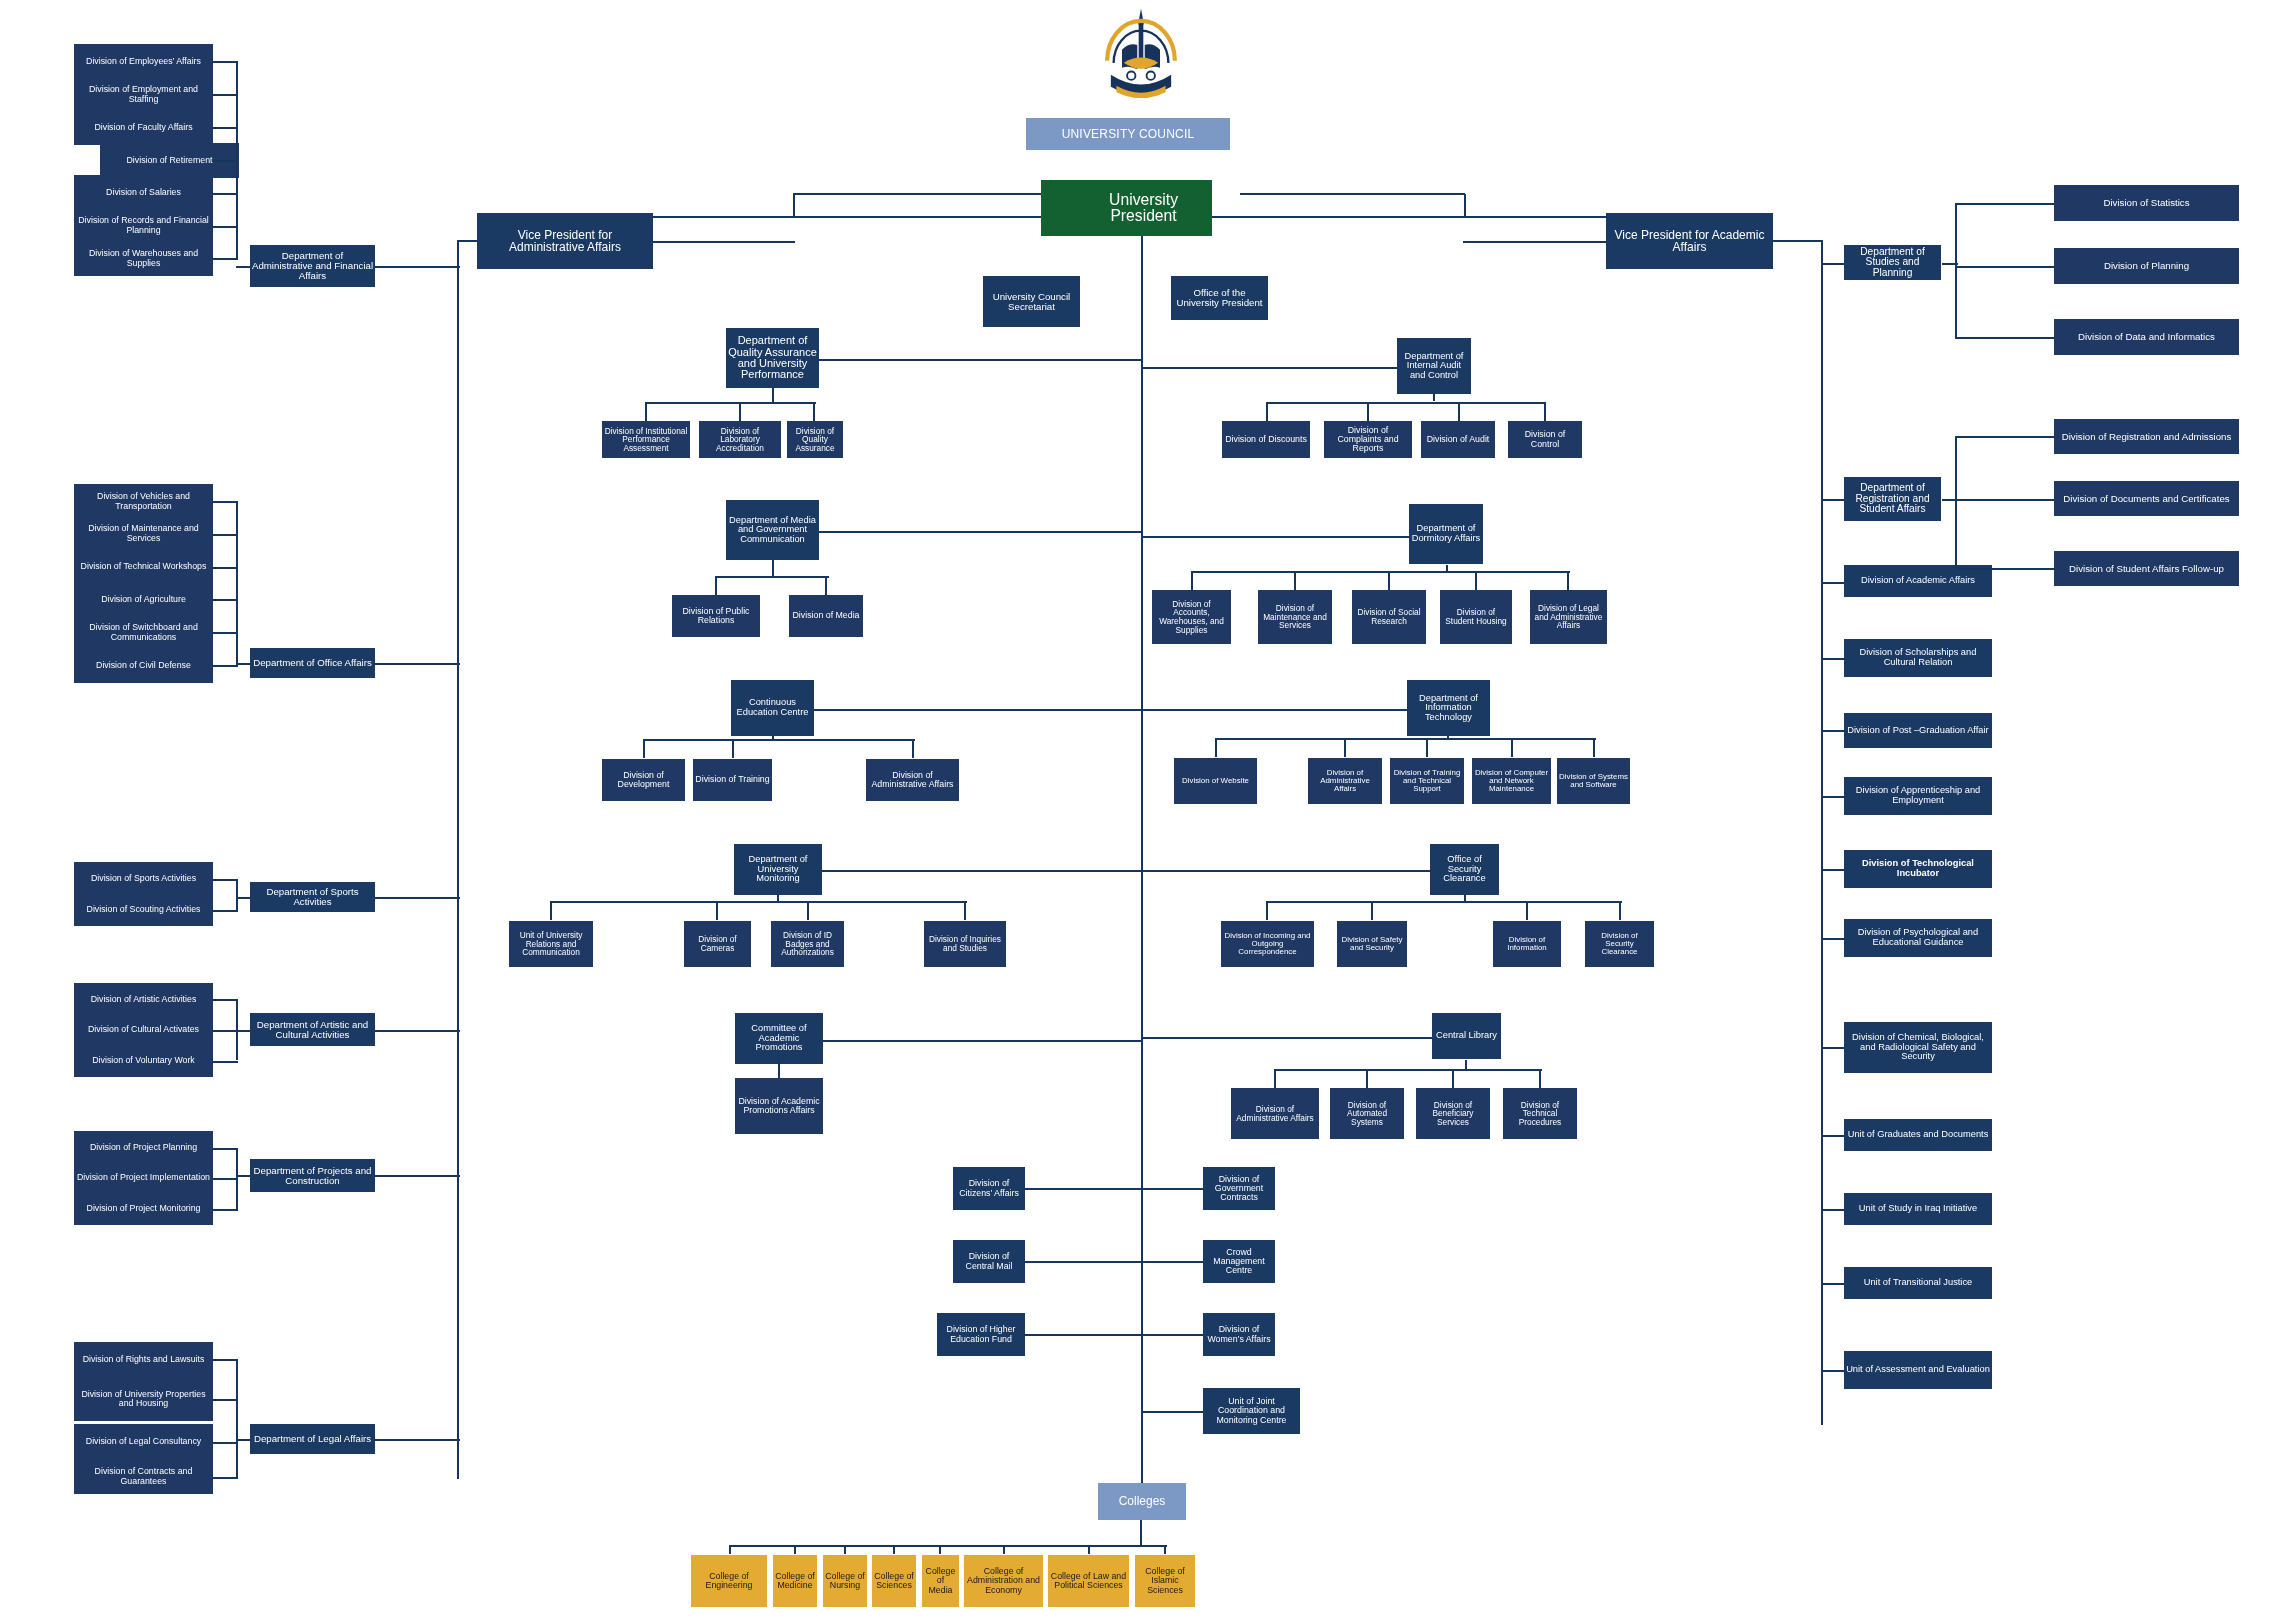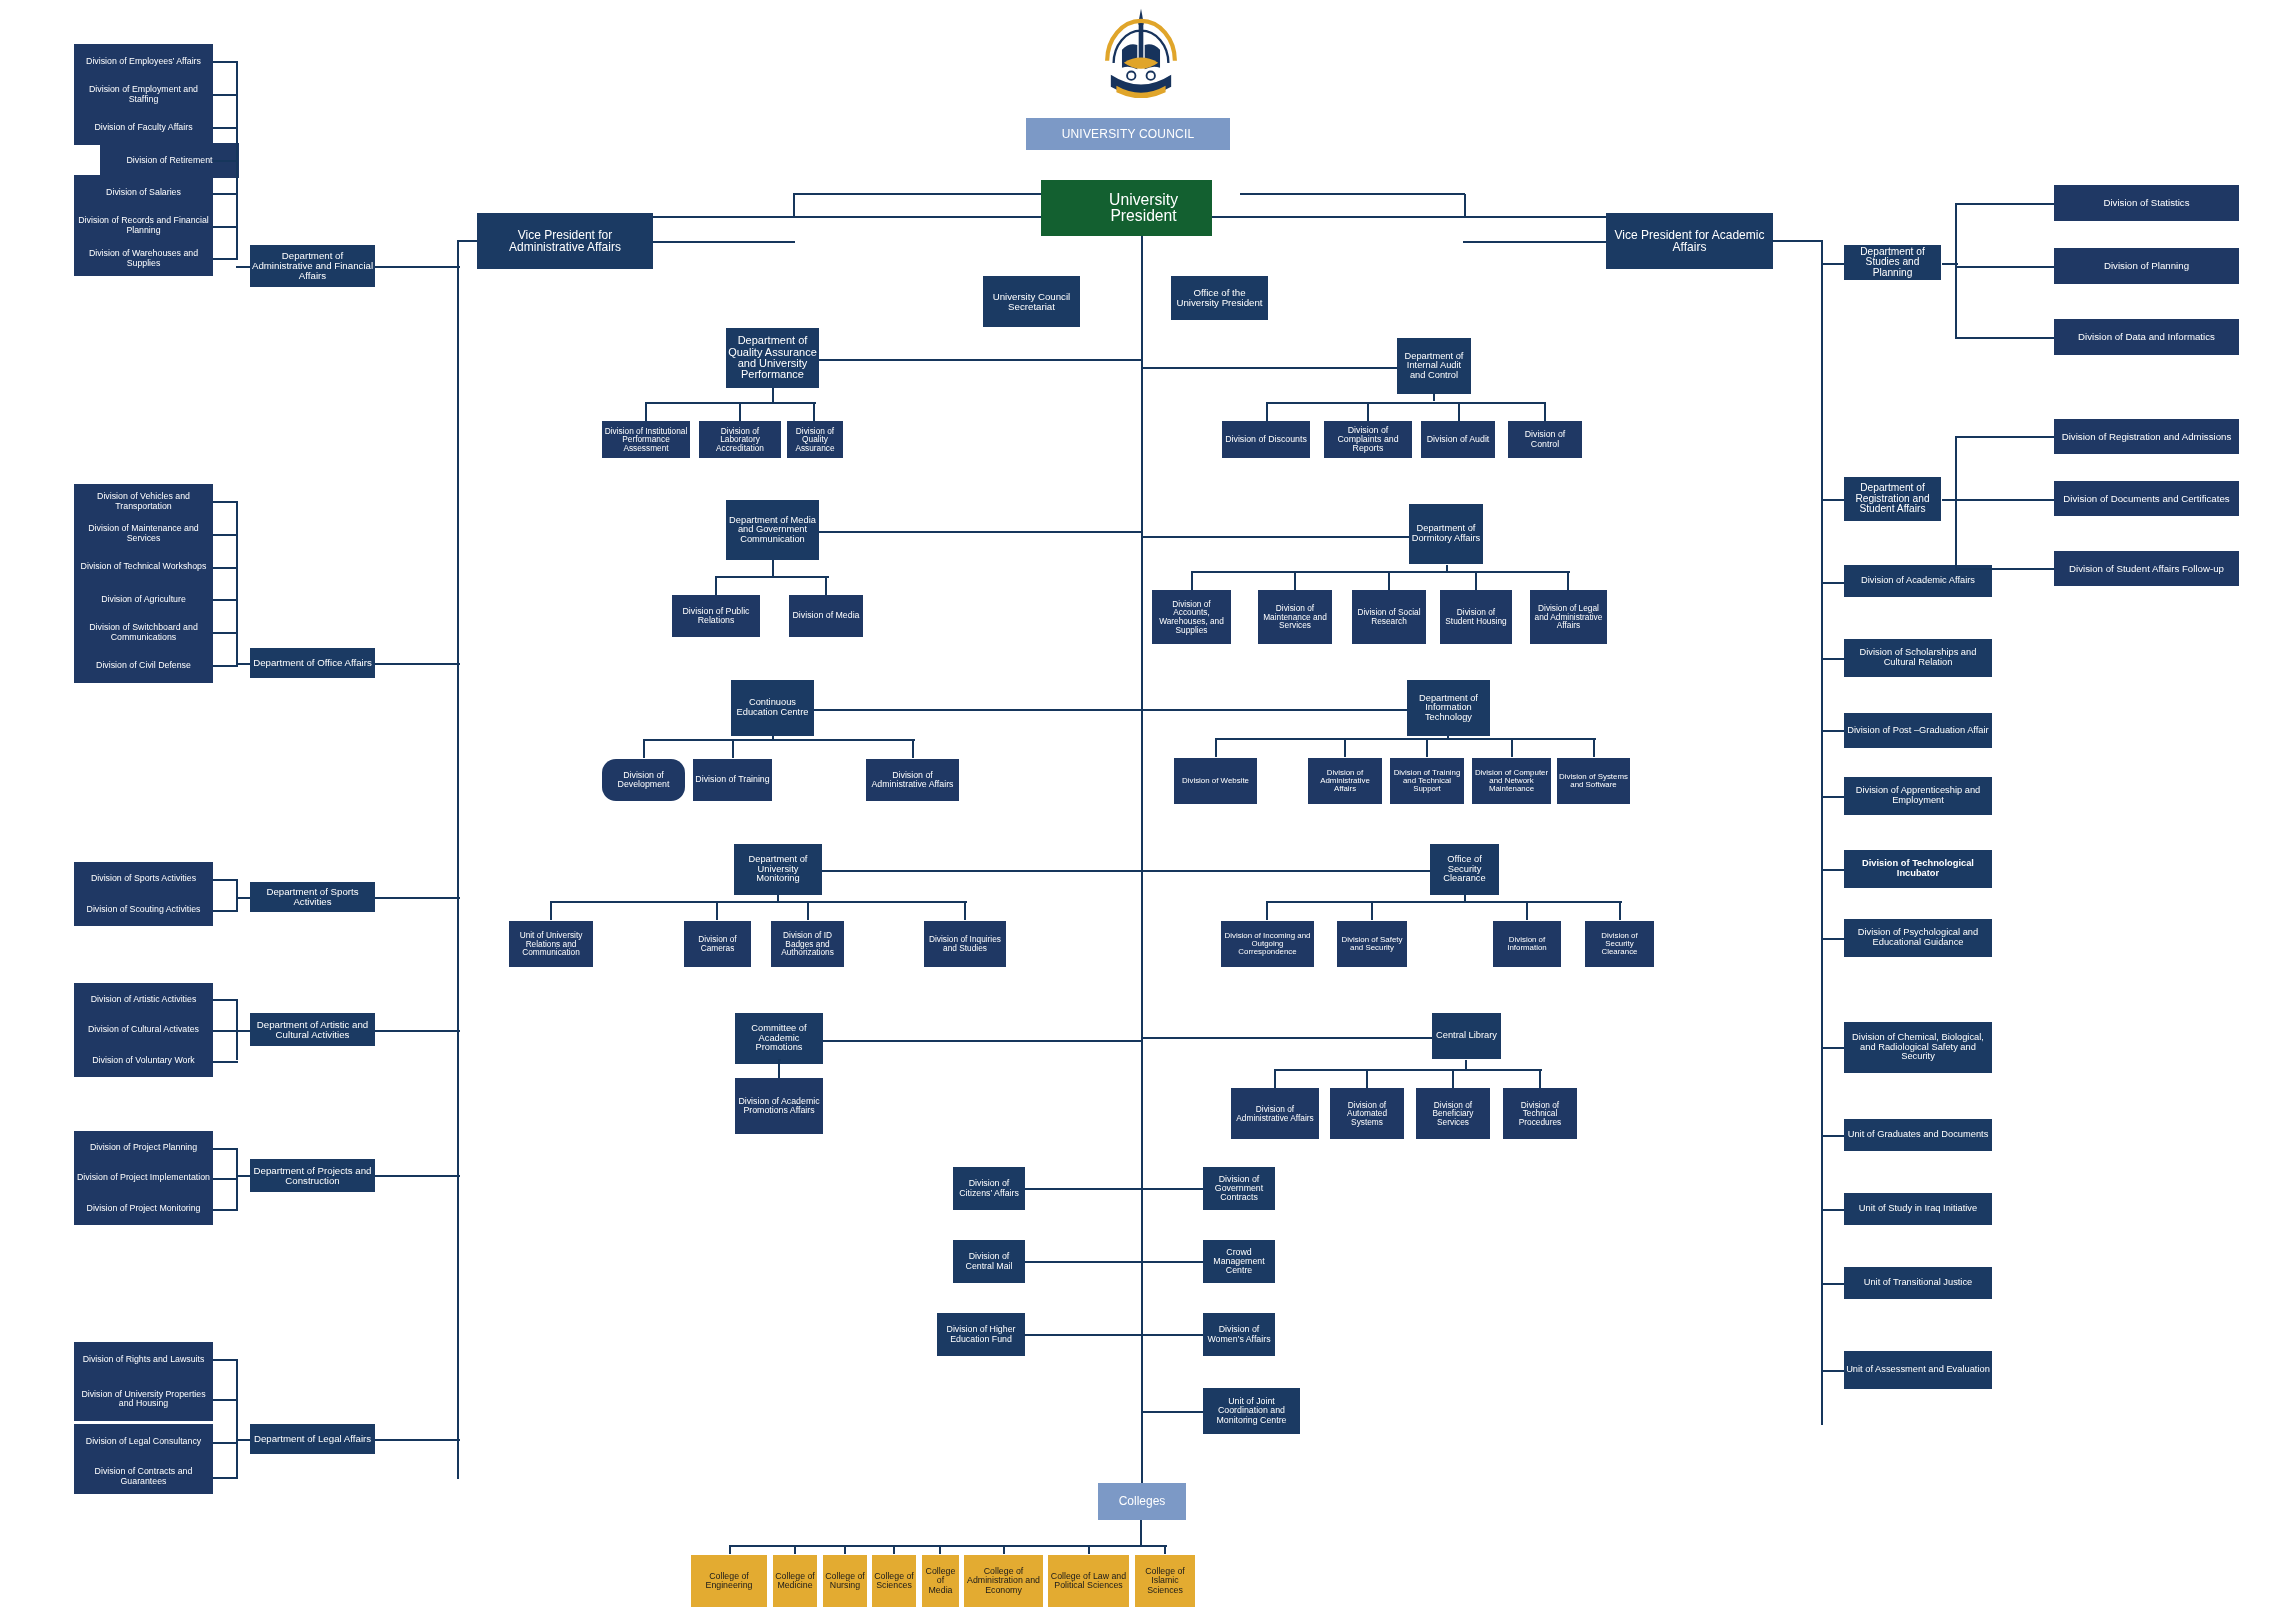--- a/index.html
+++ b/index.html
@@ -161,21 +161,21 @@
       <div class="box navy2" style="left: 726px; top: 500px; width: 93px; height: 60px; font-size: 9.3px;">Department of Media and Government Communication</div>
       <div class="box navy" style="left: 672px; top: 595px; width: 88px; height: 42px; font-size: 8.8px;">Division of Public Relations</div>
       <div class="box navy" style="left: 789px; top: 595px; width: 74px; height: 42px; font-size: 8.8px;">Division of Media</div>
       <div class="box navy2" style="left: 1409px; top: 504px; width: 74px; height: 60px; font-size: 9.3px;">Department of Dormitory Affairs</div>
       <div class="box navy" style="left: 1152px; top: 590px; width: 79px; height: 54px; font-size: 8.3px;">Division of Accounts, Warehouses, and Supplies</div>
       <div class="box navy" style="left: 1258px; top: 590px; width: 74px; height: 54px; font-size: 8.3px;">Division of Maintenance and Services</div>
       <div class="box navy" style="left: 1352px; top: 590px; width: 74px; height: 54px; font-size: 8.3px;">Division of Social Research</div>
       <div class="box navy" style="left: 1440px; top: 590px; width: 72px; height: 54px; font-size: 8.3px;">Division of Student Housing</div>
       <div class="box navy" style="left: 1530px; top: 590px; width: 77px; height: 54px; font-size: 8.3px;">Division of Legal and Administrative Affairs</div>
       <div class="box navy2" style="left: 731px; top: 680px; width: 83px; height: 56px; font-size: 9.3px;">Continuous Education Centre</div>
-      <div class="box navy" style="left: 602px; top: 759px; width: 83px; height: 42px; font-size: 8.8px; border-radius: 14px;">Division of Development</div>
+      <div class="box navy" style="left: 602px; top: 759px; width: 83px; height: 42px; font-size: 8.8px;">Division of Development</div>
       <div class="box navy" style="left: 693px; top: 759px; width: 79px; height: 42px; font-size: 8.8px;">Division of Training</div>
       <div class="box navy" style="left: 866px; top: 759px; width: 93px; height: 42px; font-size: 8.8px;">Division of Administrative Affairs</div>
       <div class="box navy2" style="left: 1407px; top: 680px; width: 83px; height: 56px; font-size: 9.3px;">Department of Information Technology</div>
       <div class="box navy" style="left: 1174px; top: 758px; width: 83px; height: 46px; font-size: 7.9px;">Division of Website</div>
       <div class="box navy" style="left: 1308px; top: 758px; width: 74px; height: 46px; font-size: 7.9px;">Division of Administrative Affairs</div>
       <div class="box navy" style="left: 1390px; top: 758px; width: 74px; height: 46px; font-size: 7.9px;">Division of Training and Technical Support</div>
       <div class="box navy" style="left: 1472px; top: 758px; width: 79px; height: 46px; font-size: 7.9px;">Division of Computer and Network Maintenance</div>
       <div class="box navy" style="left: 1557px; top: 758px; width: 73px; height: 46px; font-size: 7.9px;">Division of Systems and Software</div>
       <div class="box navy2" style="left: 734px; top: 844px; width: 88px; height: 51px; font-size: 9.3px;">Department of University Monitoring</div>
       <div class="box navy" style="left: 509px; top: 921px; width: 84px; height: 46px; font-size: 8.3px;">Unit of University Relations and Communication</div>

